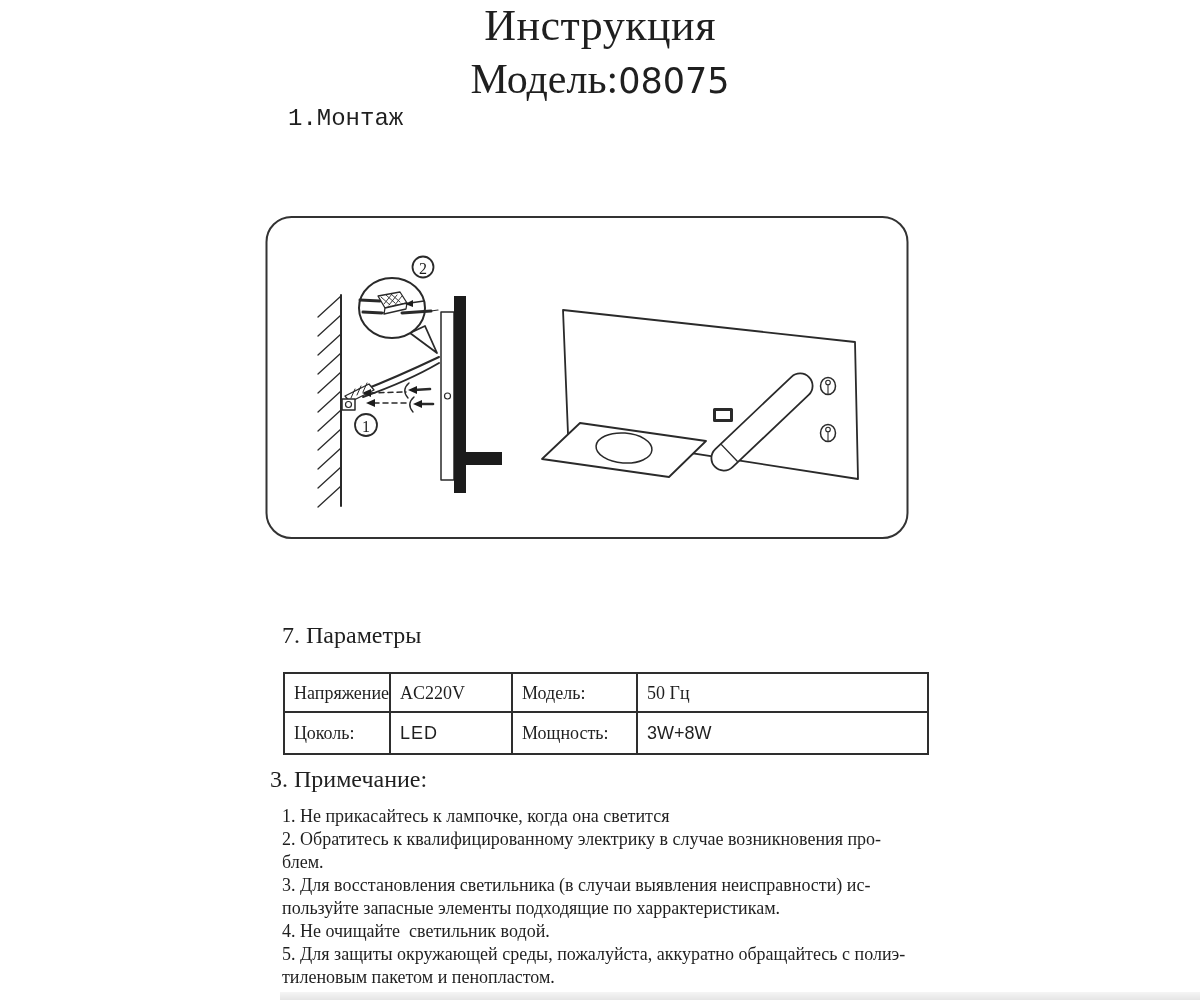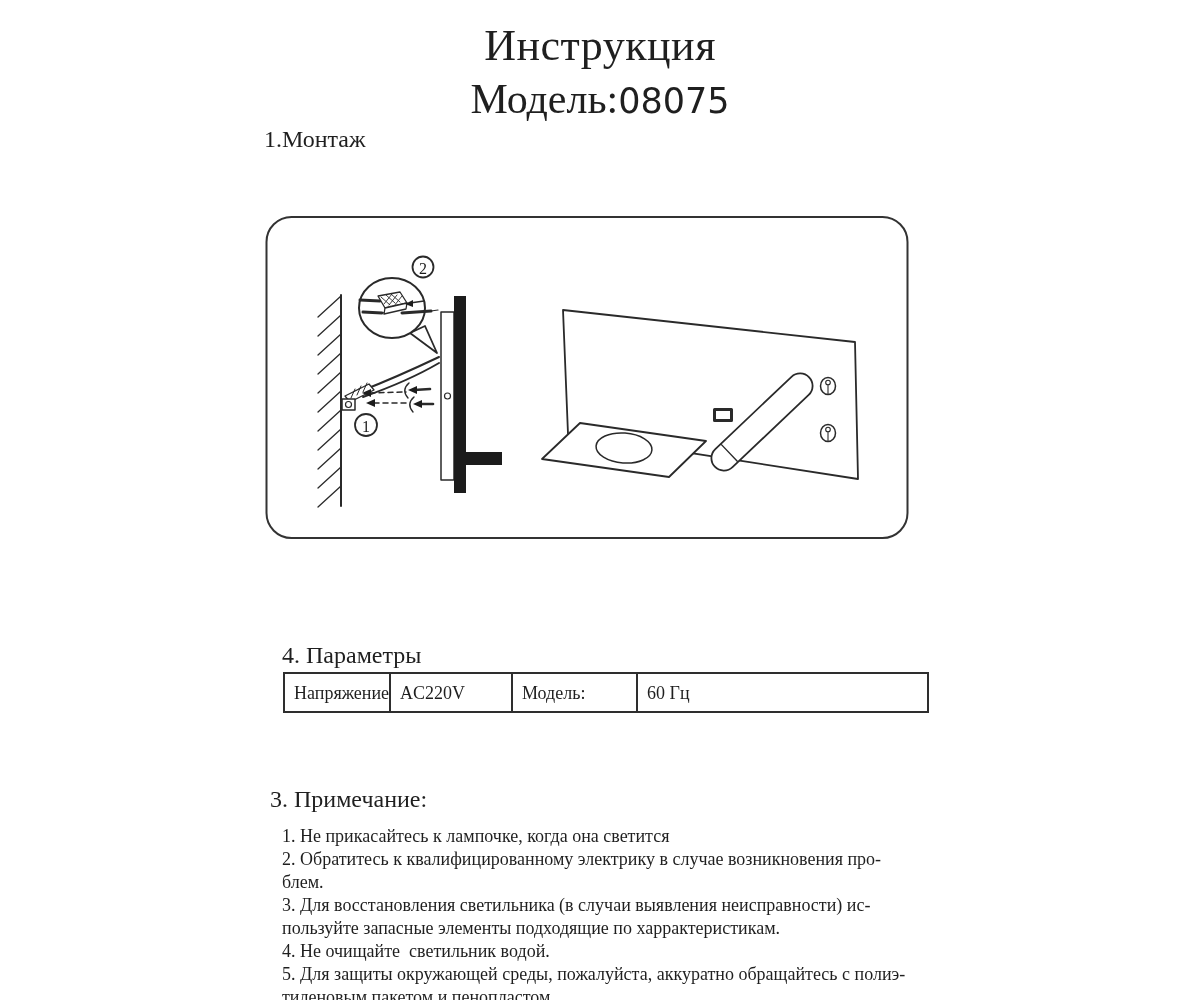--- a/index.html
+++ b/index.html
@@ -1,34 +1,34 @@
 <!DOCTYPE html>
 <html><head>
 <meta charset="utf-8">
 <style>
   html,body{margin:0;padding:0;}
   body{
     width:1200px;height:1000px;background:#ffffff;position:relative;overflow:hidden;
     font-family:"Liberation Serif","DejaVu Serif",serif;color:#1f1f1f;
   }
-  .abs{position:absolute;margin-top:20px;}
+  .abs{position:absolute;}
   .doc-title{
     top:2px;left:0;width:1200px;text-align:center;
     font-size:44px;line-height:48px;letter-spacing:0.5px;
   }
   .model-line{
     top:56px;left:0;width:1200px;text-align:center;
     font-size:42px;line-height:46px;
   }
   .model-number{
     font-family:"DejaVu Sans","Liberation Sans",sans-serif;
     font-size:35px;letter-spacing:0px;
   }
   .section-heading{font-size:24px;line-height:30px;}
-  .h-mounting{left:264px;top:104px;}
+  .h-mounting{left:288px;top:104px;font-family:Liberation Mono, monospace;}
   .h-parameters{left:282px;top:620px;}
   .h-notes{left:270px;top:764px;}
 
   svg.diagram{position:absolute;left:263px;top:214px;}
 
   table.params{
     position:absolute;left:283px;top:672px;
     border-collapse:collapse;table-layout:fixed;width:644px;
   }
   table.params td{
@@ -176,35 +176,41 @@
       </g>
       <g>
         <ellipse cx="828" cy="433" rx="7.5" ry="8.5" fill="#ffffff" stroke-width="1.5"></ellipse>
         <circle cx="828" cy="429.5" r="2.3" stroke-width="1.1"></circle>
         <line x1="828" y1="432.5" x2="828" y2="441.5" stroke-width="1.1"></line>
       </g>
     </g>
   </g>
 </svg>
 
-<div class="abs section-heading h-parameters">4. Параметры</div>
+<div class="abs section-heading h-parameters">7. Параметры</div>
 
 <table class="params">
   <colgroup>
       <col style="width:106px">
       <col style="width:122px">
       <col style="width:125px">
       <col style="width:291px">
     </colgroup>
   <tbody>
     <tr class="r1">
       <td>Напряжение:</td>
       <td>AC220V</td>
       <td>Модель:</td>
-      <td>60 Гц</td>
+      <td>50 Гц</td>
+    </tr>
+    <tr class="r2">
+      <td>Цоколь:</td>
+      <td class="v-led">LED</td>
+      <td>Мощность:</td>
+      <td class="v-power">3W+8W</td>
     </tr>
   </tbody>
 </table>
 
 <div class="abs section-heading h-notes">3. Примечание:</div>
 
 <div class="abs notes">
   <div class="note-line">1. Не прикасайтесь к лампочке, когда она светится</div>
   <div class="note-line">2. Обратитесь к квалифицированному электрику в случае возникновения про-</div>
   <div class="note-line">блем.</div>

